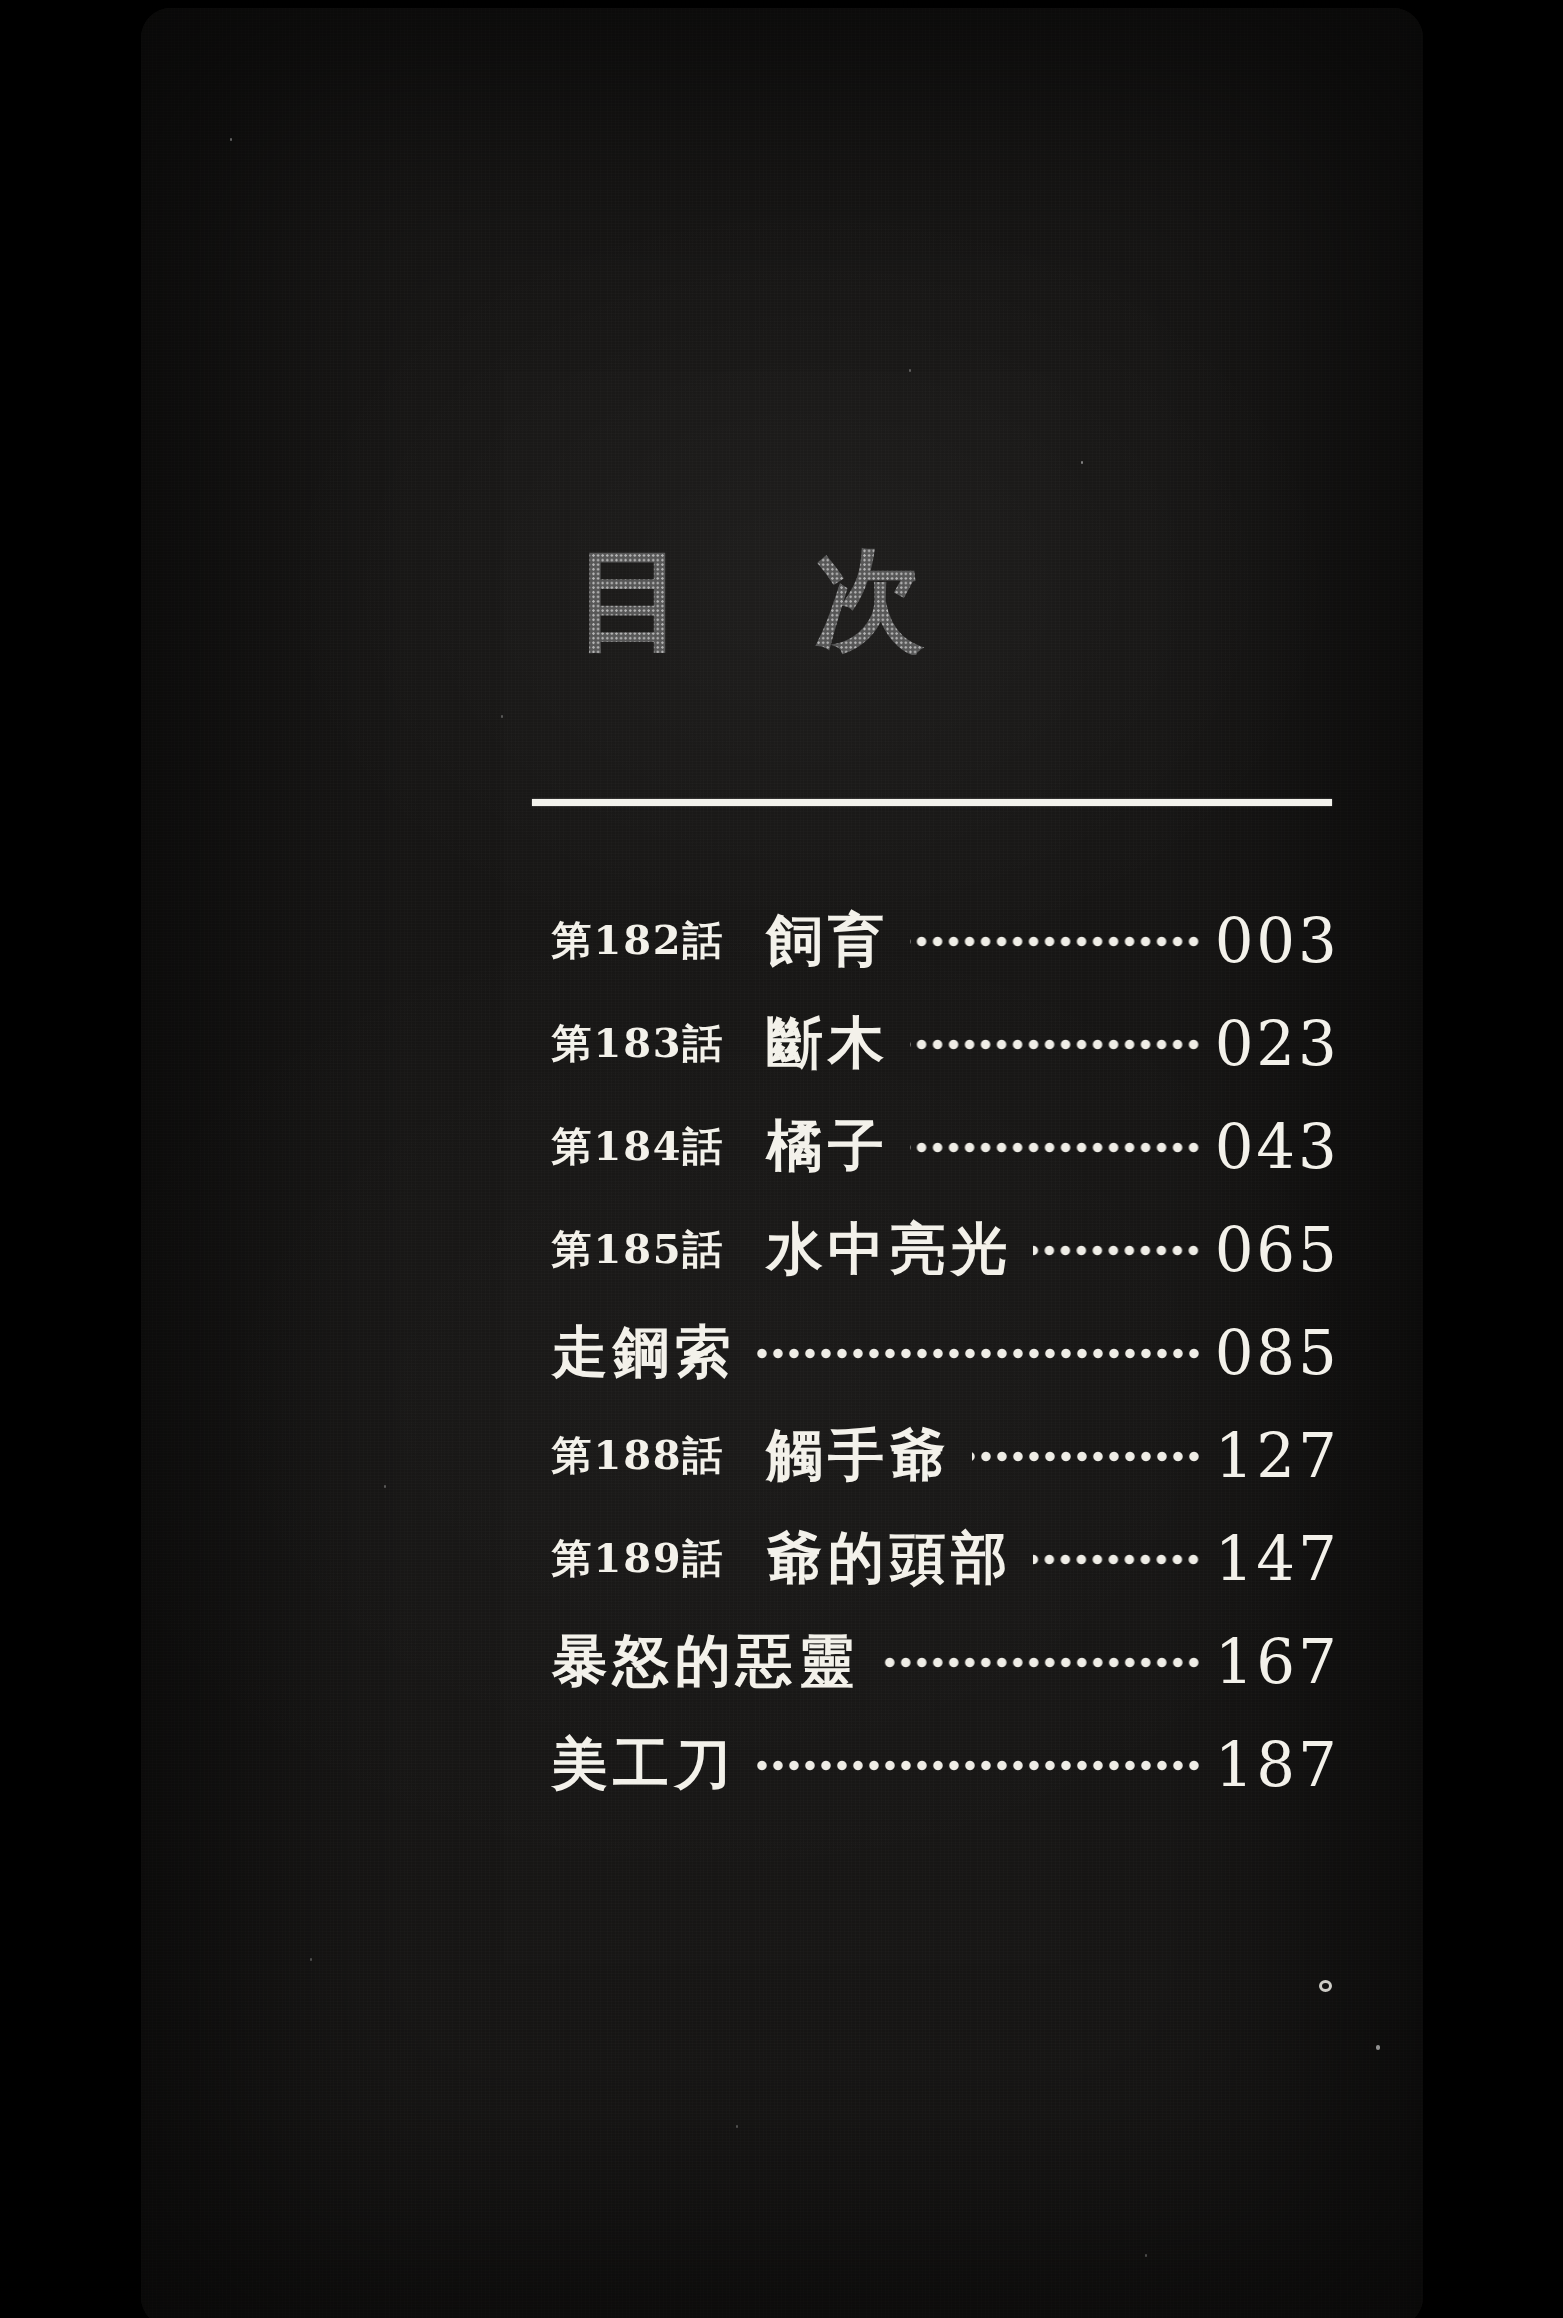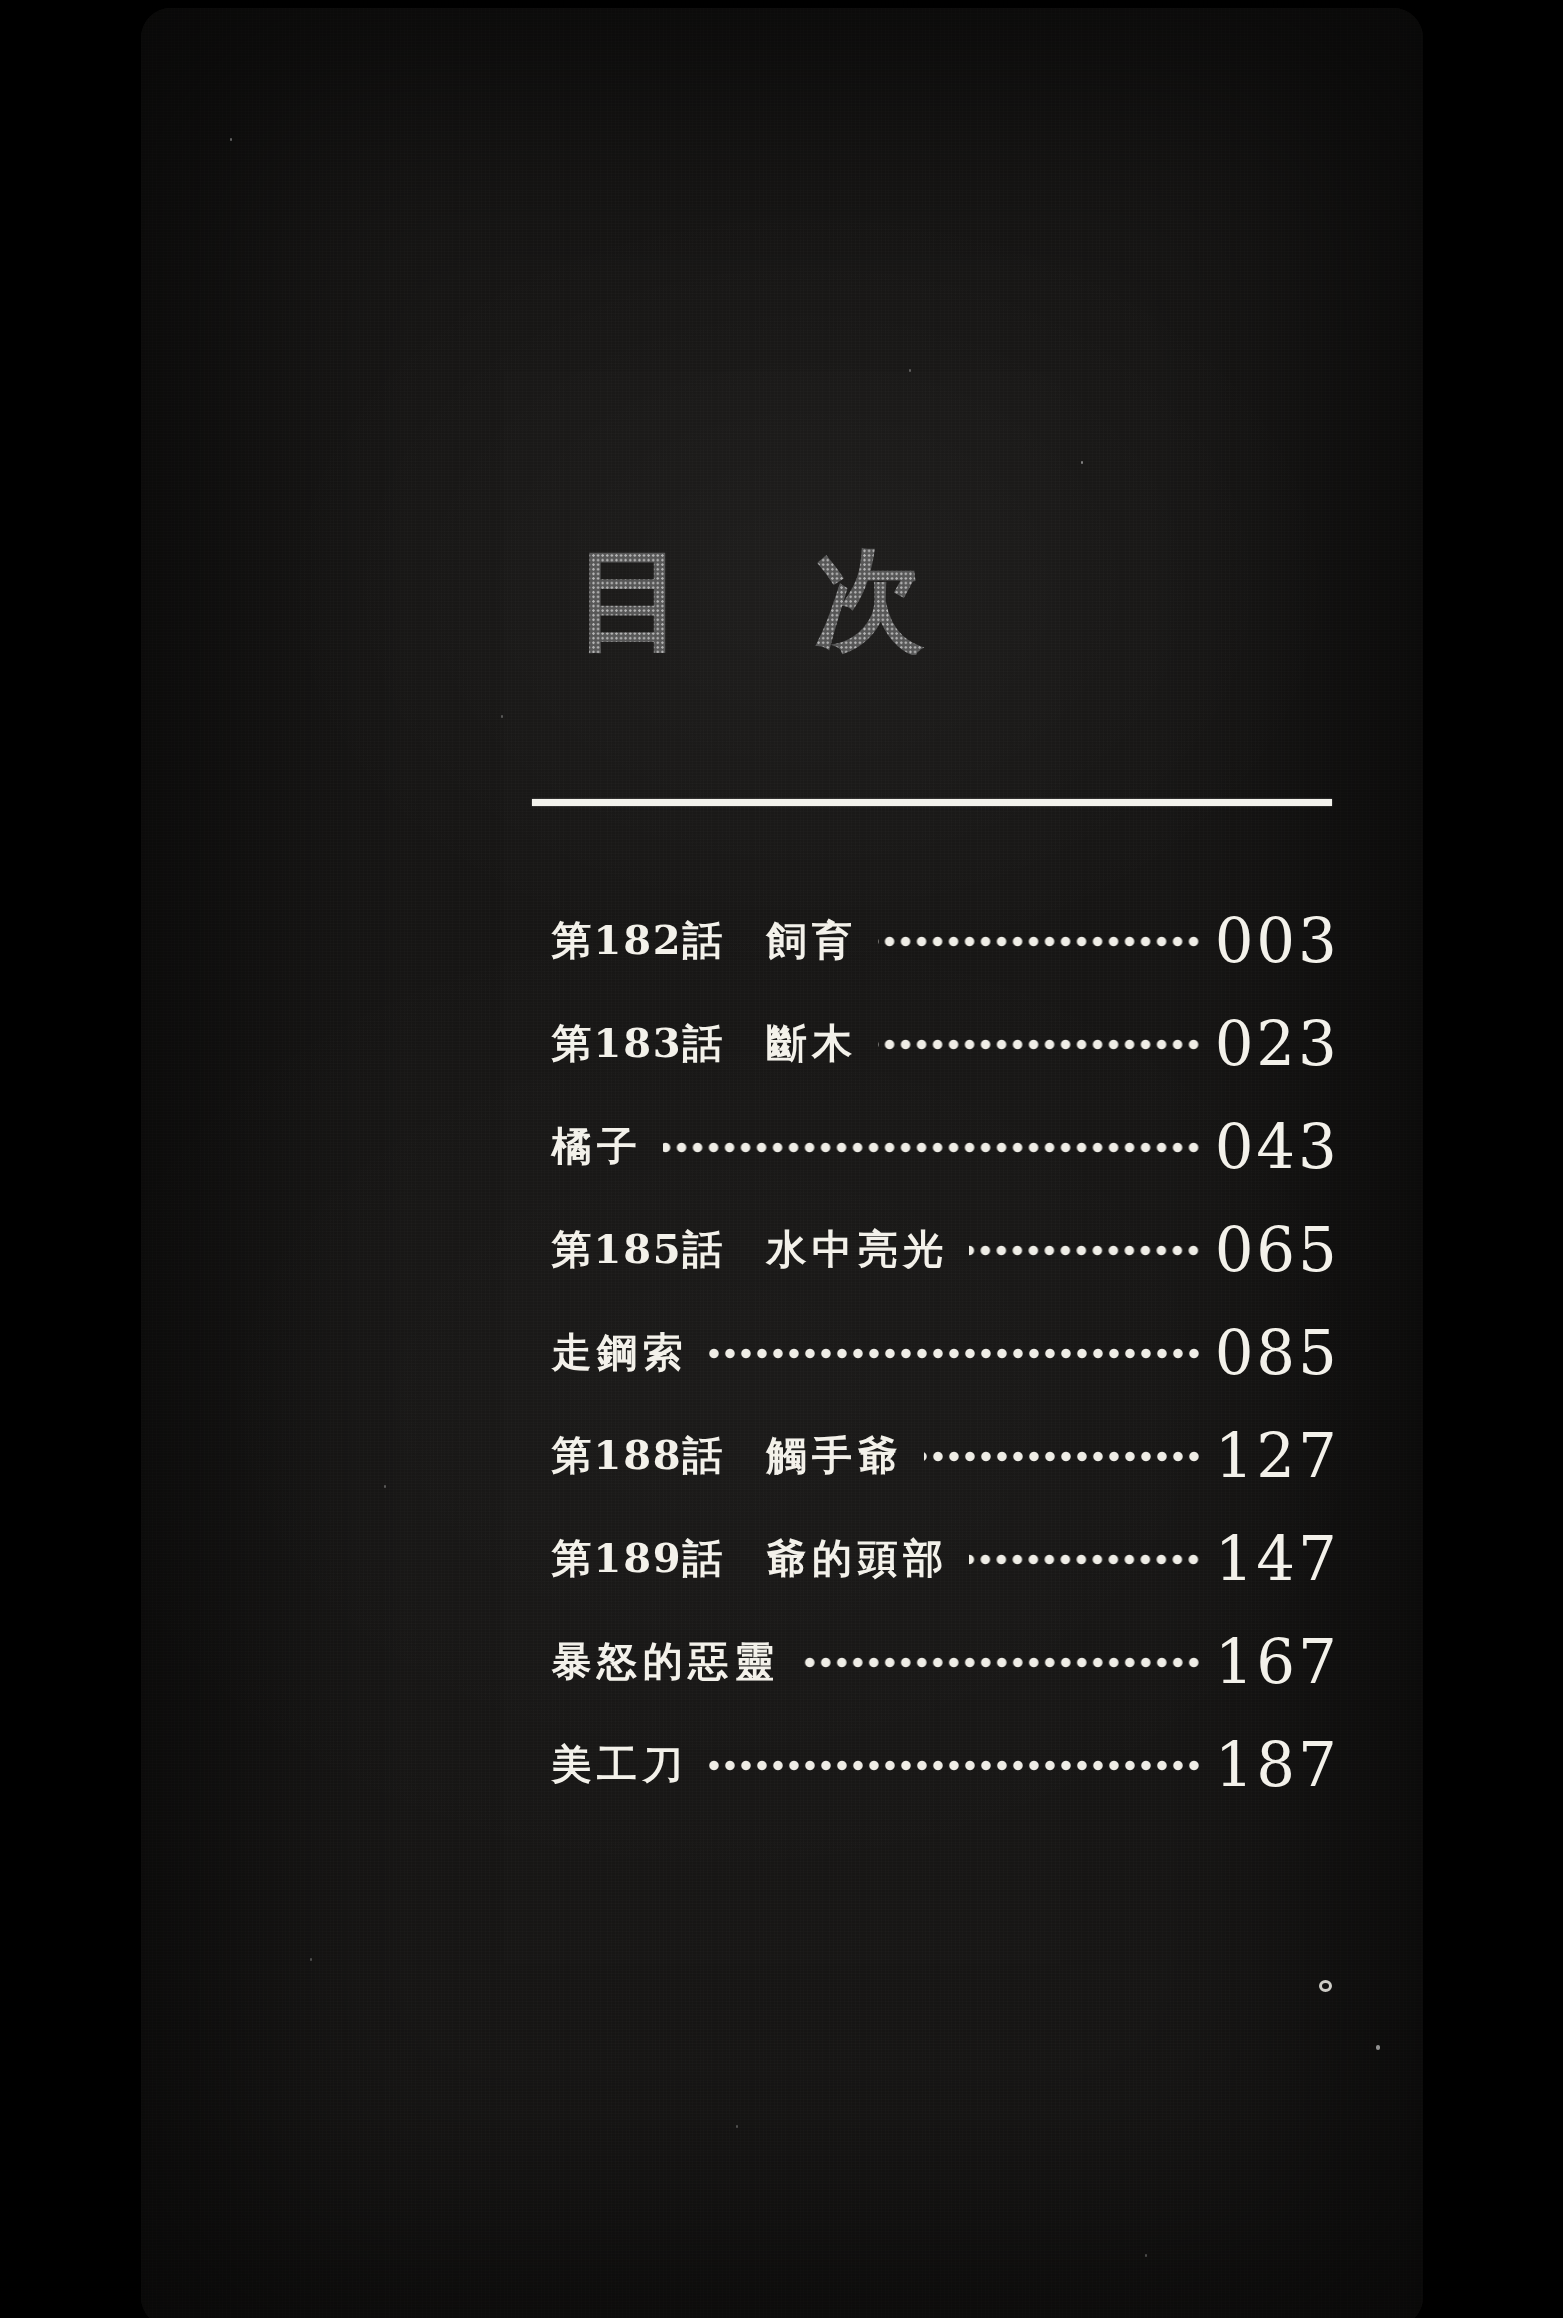--- a/index.html
+++ b/index.html
@@ -77,21 +77,21 @@
   }
   .chapter {
     flex: 0 0 215px;
     font-size: 40px;
     font-weight: 700;
     letter-spacing: 1.9px;
     white-space: nowrap;
   }
   .entry-title {
     flex: 0 0 auto;
-    font-size: 40px;
+    font-size: 56px;
     font-weight: 700;
     letter-spacing: 5.6px;
     white-space: nowrap;
   }
   .leader {
     flex: 1 1 auto;
     height: 13px;
     margin: 1.9px 13px 0 20.4px;
     background-image: radial-gradient(circle, var(--dot, #efede6) 4.2px, transparent 5.2px);
     background-size: 16px 13px;
@@ -157,20 +157,21 @@
     </li>
 
     <li class="row">
       <span class="chapter">第183話</span>
       <span class="entry-title">斷木</span>
       <span class="leader"></span>
       <span class="pagenum">023</span>
     </li>
 
     <li class="row">
+      <span class="chapter">第184話</span>
       <span class="entry-title">橘子</span>
       <span class="leader"></span>
       <span class="pagenum">043</span>
     </li>
 
     <li class="row">
       <span class="chapter">第185話</span>
       <span class="entry-title">水中亮光</span>
       <span class="leader"></span>
       <span class="pagenum">065</span>

